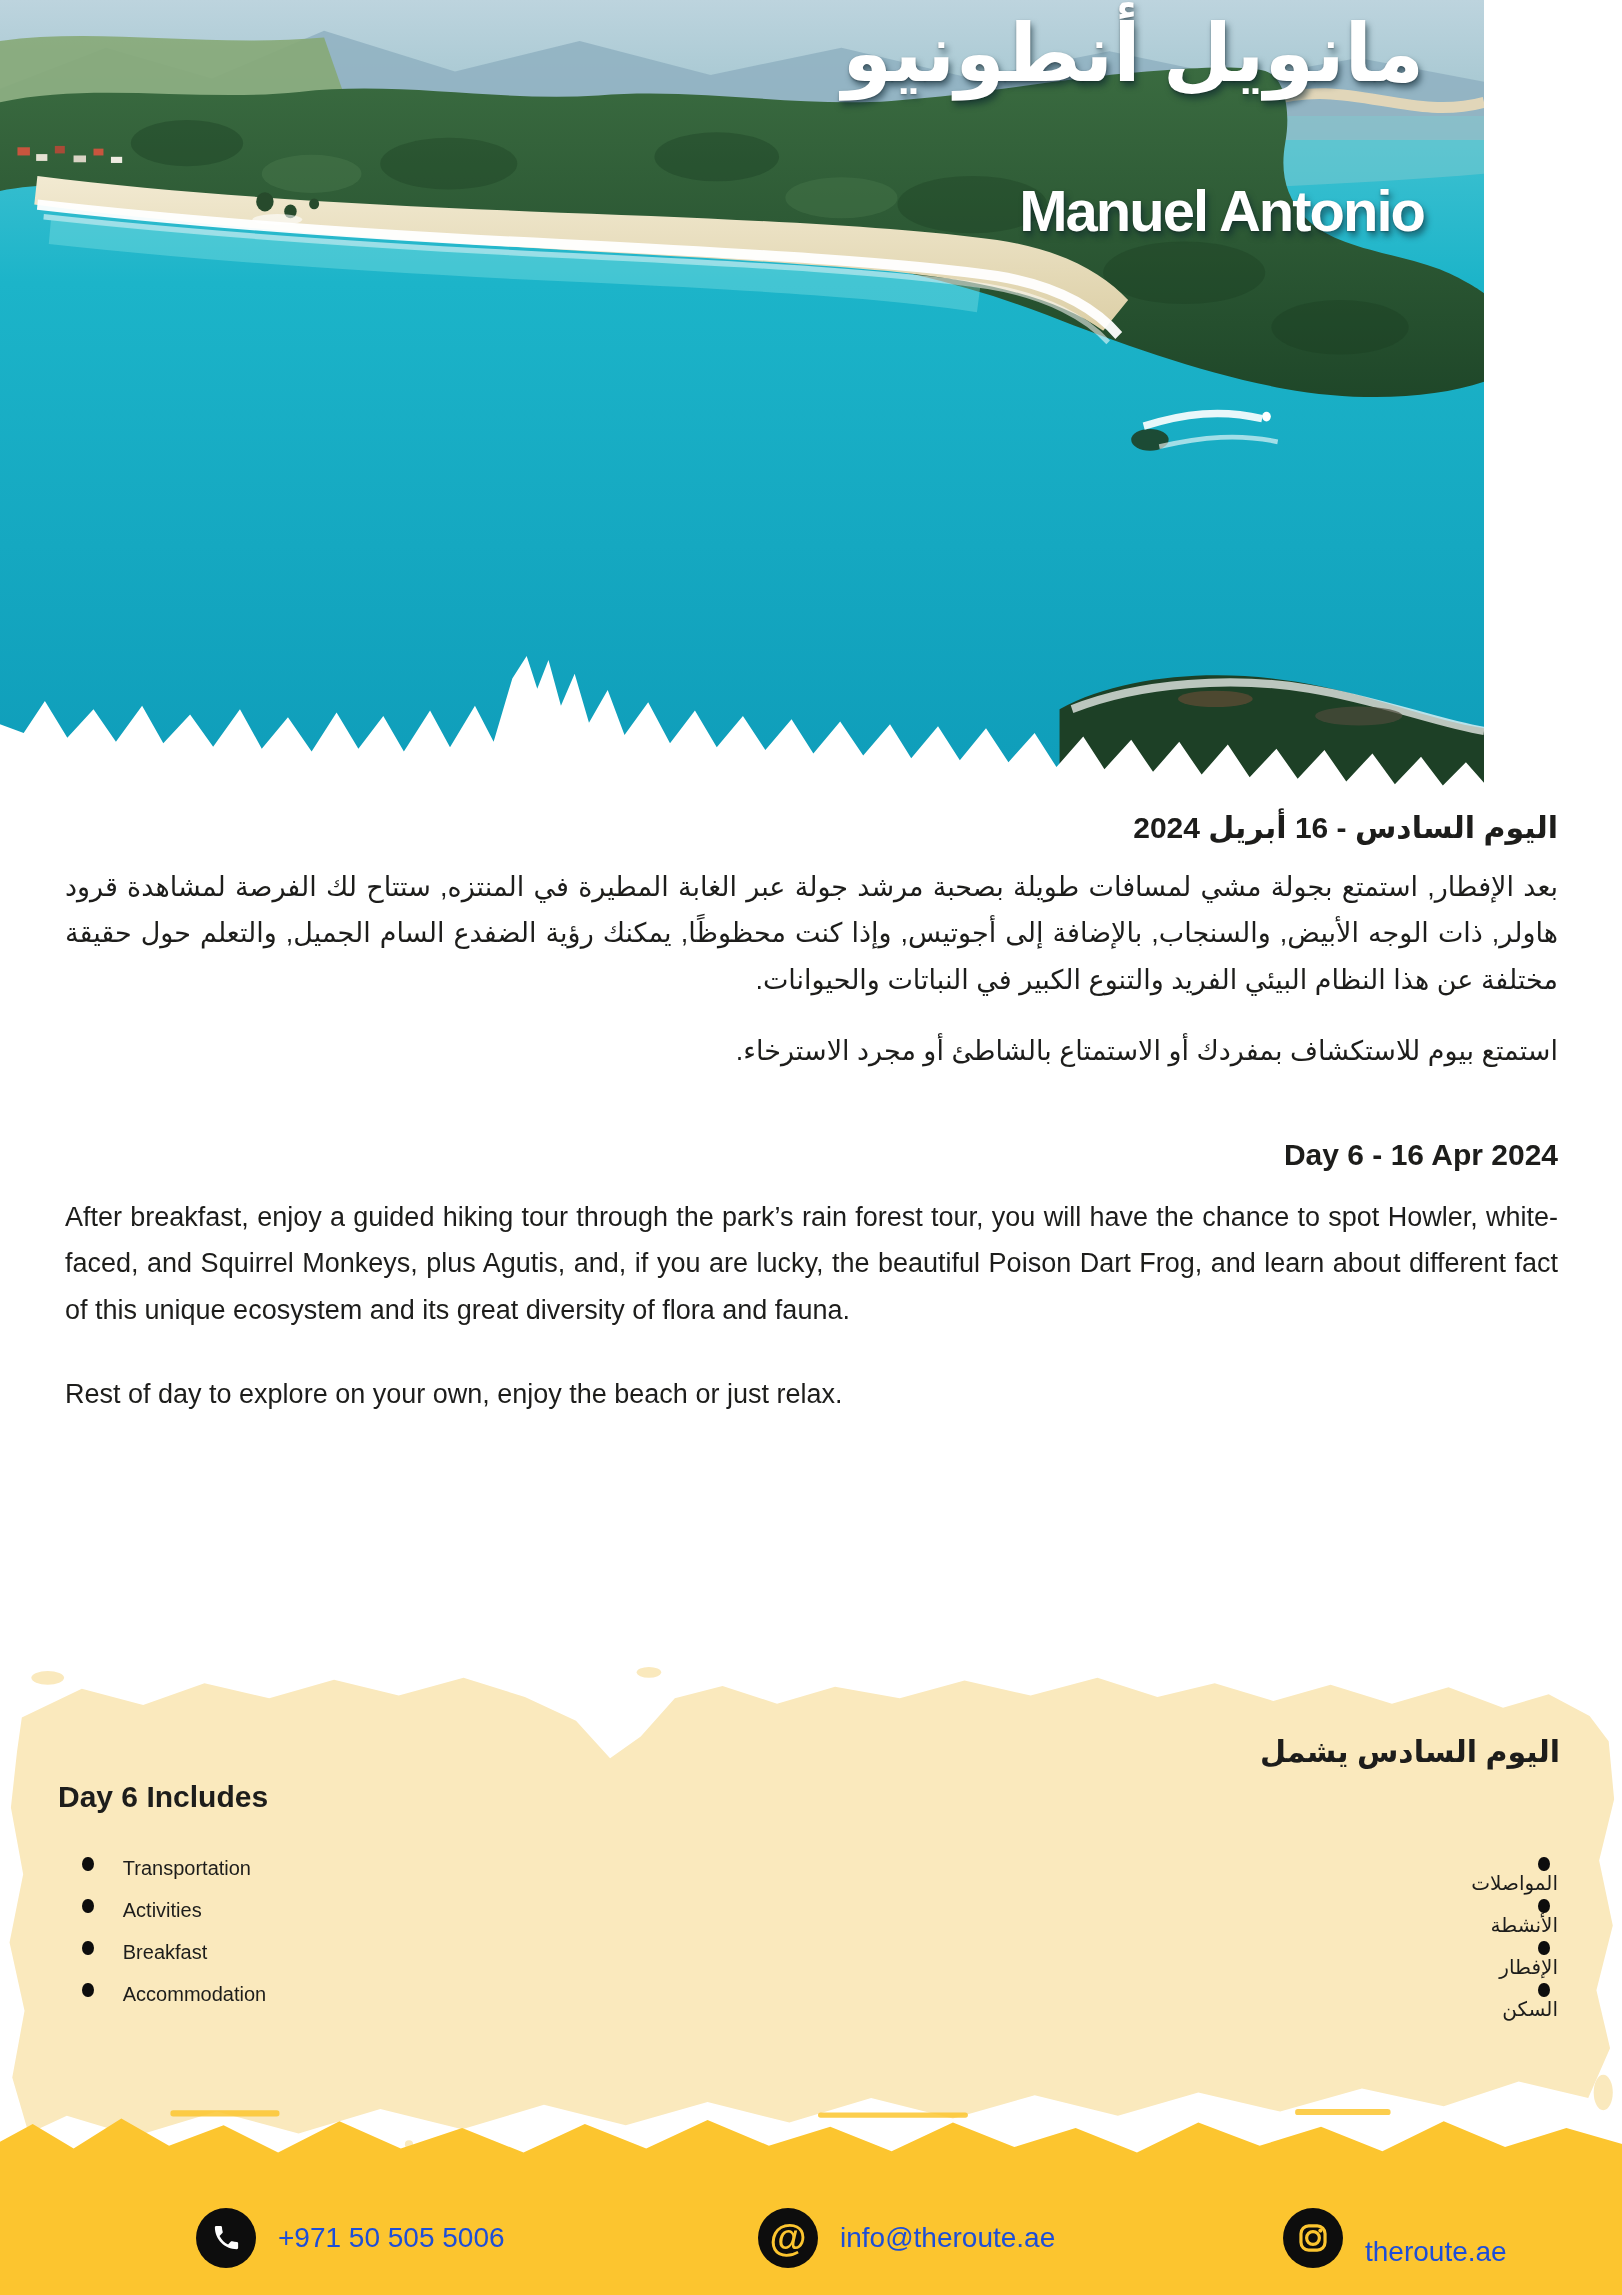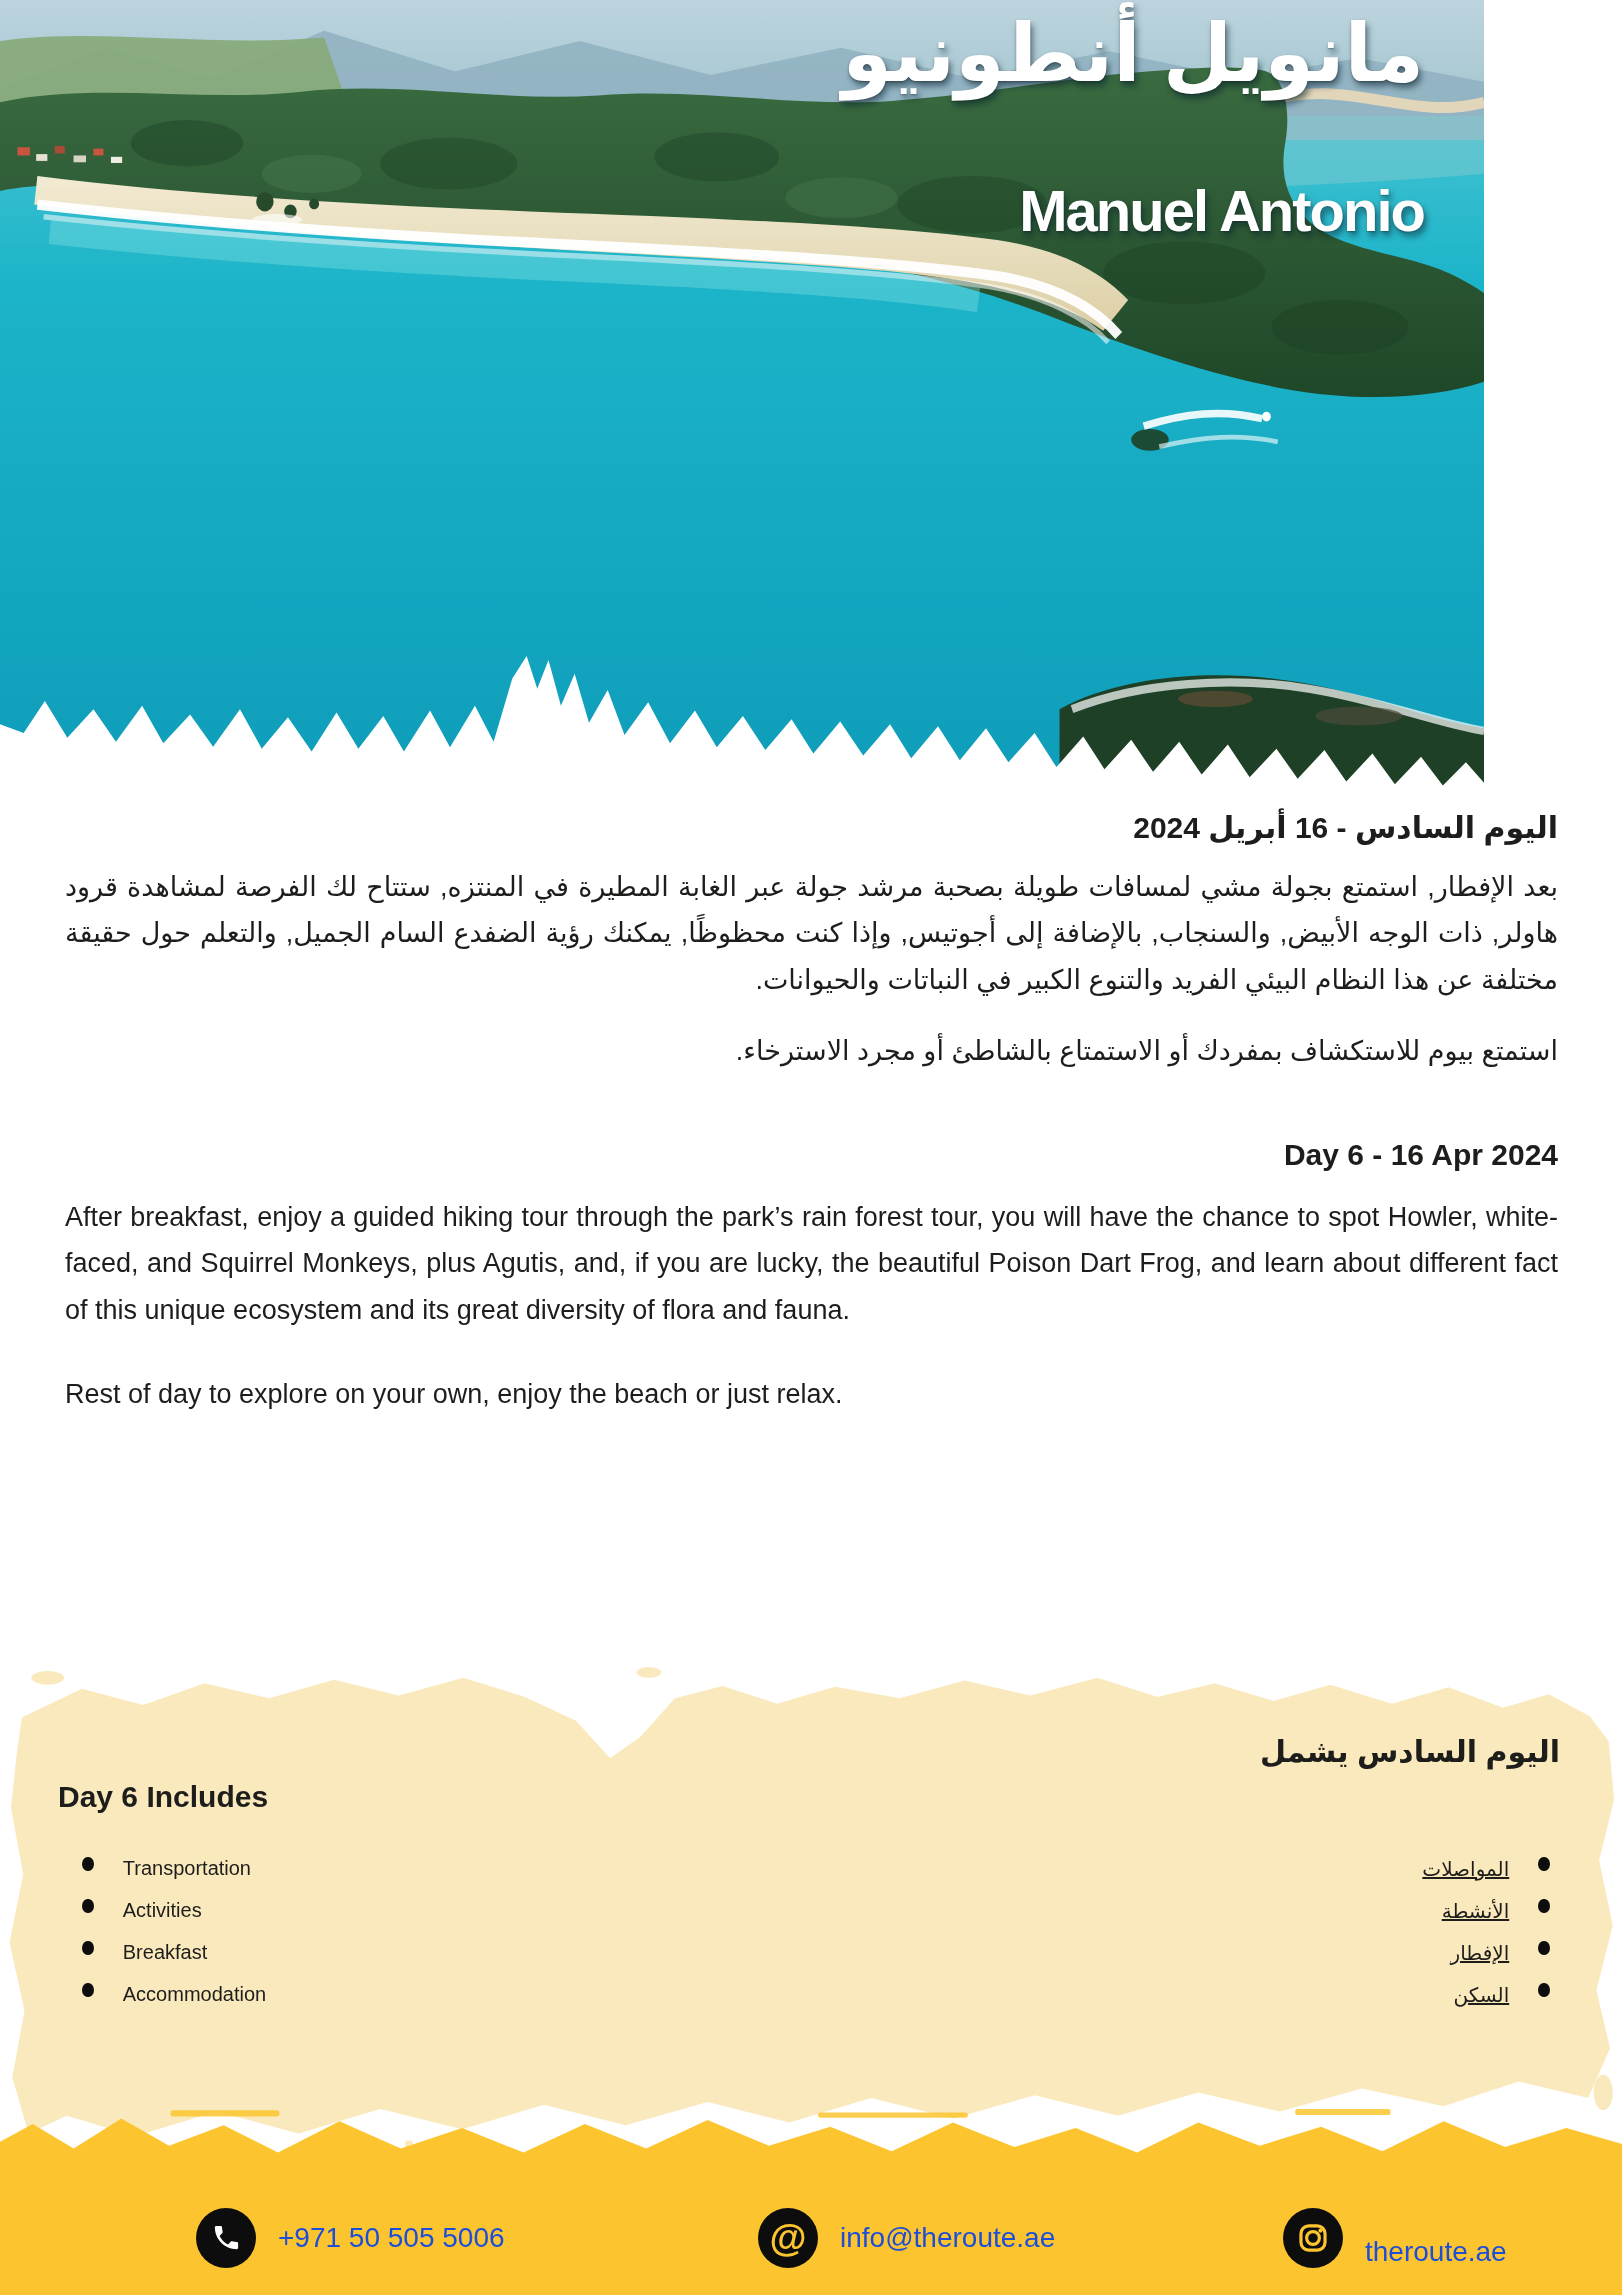--- a/index.html
+++ b/index.html
@@ -35,21 +35,21 @@
   #para2-en{top:1374px;line-height:1.5;}
   .abs{position:absolute;}
   
   .cream-svg{position:absolute;top:1656px;left:0;width:1623px;height:532px;}
   .includes-heading-en{position:absolute;top:1780px;left:58px;font-size:30px;font-weight:700;}
   .includes-heading-ar{position:absolute;top:1734px;right:63px;font-size:30px;font-weight:700;direction:rtl;}
   .list{position:absolute;top:1857px;}
   .list-en{left:74px;}
   .list-ar{right:65px;}
   .list-item{display:flex;align-items:flex-start;height:42px;font-size:20px;}
-  .list-ar .list-item{flex-direction:row;direction:rtl;text-decoration:underline;}
+  .list-ar .list-item{flex-direction:column;direction:rtl;}
   .dot{width:11.6px;height:14.3px;border-radius:50%;background:#0d0d0d;flex:0 0 auto;}
   .list-en .dot{margin-right:29px;margin-left:8.2px;}
   .list-ar .dot{margin-left:29px;margin-right:8.2px;}
   
   .footer-strip{position:absolute;top:2109px;left:0;width:1623px;height:51px;}
   .footer{position:absolute;top:2157px;left:0;width:1623px;height:138px;background:#fcc52f;}
   .contact{position:absolute;top:2207px;display:flex;align-items:center;height:61px;}
   .contact-phone{left:196px;}
   .contact-email{left:758px;}
   .contact-insta{left:1283px;align-items:flex-end;}

